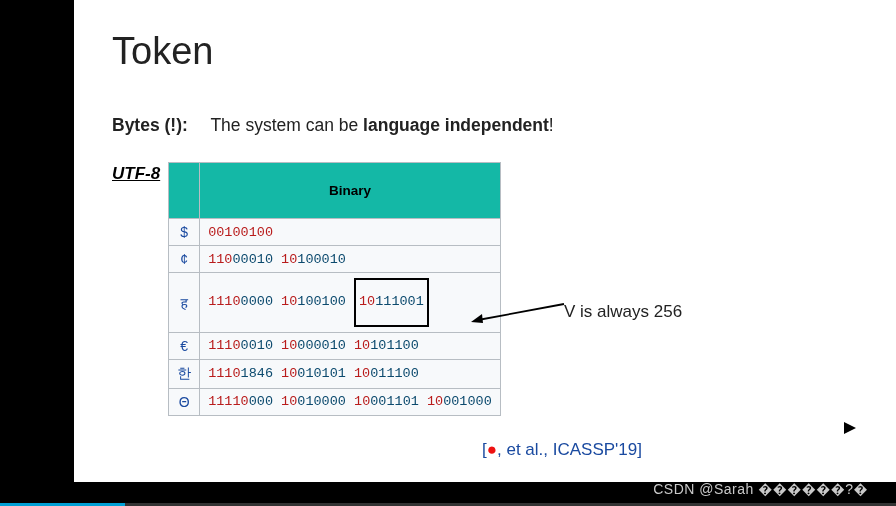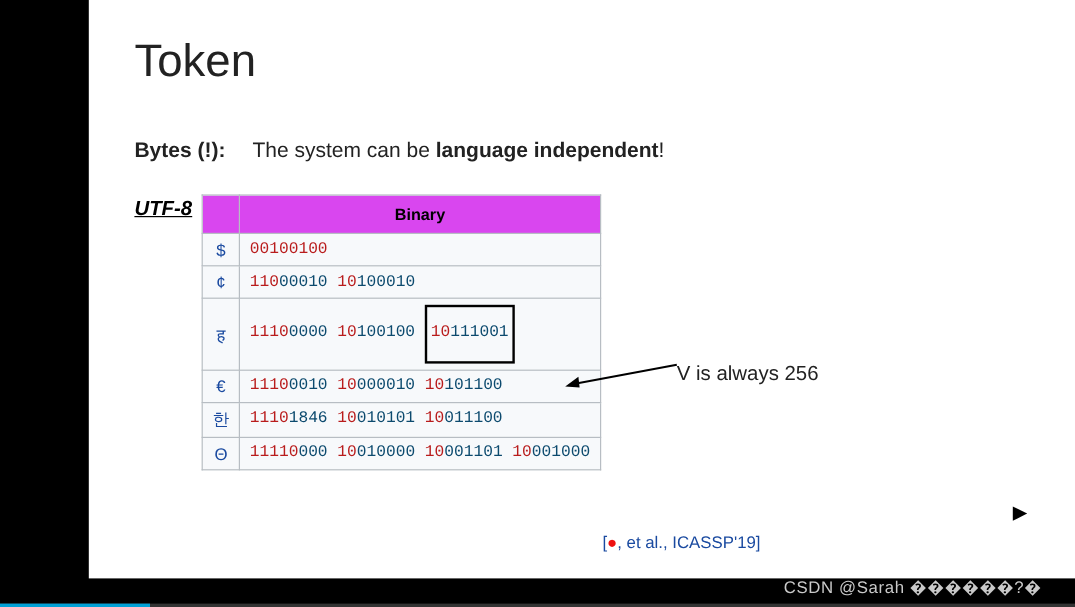--- a/index.html
+++ b/index.html
@@ -33,23 +33,23 @@
   }
   .bytes-label { font-weight: 700; margin-right: 18px; }
   .lang-ind { font-weight: 700; }
   .utf8-area { display: flex; align-items: flex-start; gap: 8px; }
   .utf8-label { font-weight: 700; font-style: italic; font-size: 17px; text-decoration: underline; padding-top: 2px; }
   .tbl {
     border-collapse: collapse;
     font-size: 13.5px;
   }
   .tbl th {
-    background: #d946ef;
+    background: #14b8a6;
     border: 1px solid #b7bdc3;
-    padding: 8px 0;
+    padding: 20px 0;
     font-weight: 700;
     text-align: center;
     font-size: 13.5px;
   }
   .tbl td {
     border: 1px solid #b7bdc3;
     padding: 5px 8px;
     background: #f7f9fb;
   }
   .tbl td.sym {
@@ -82,23 +82,23 @@
   }
   .arrow-svg {
     position: absolute;
     left: 394px;
     top: 290px;
     width: 100px;
     height: 40px;
   }
   .citation {
     position: absolute;
-    left: 428px;
+    left: 408px;
     bottom: 22px;
-    font-size: 14px;
+    font-size: 17px;
   }
   .citation .bracket { color: #1a4aa0; }
   .citation .cursor { color: #e11; }
   .watermark {
     position: absolute;
     right: 28px;
     bottom: 8px;
     color: #c9c9c9;
     font-size: 14px;
     font-family: Arial, sans-serif;

